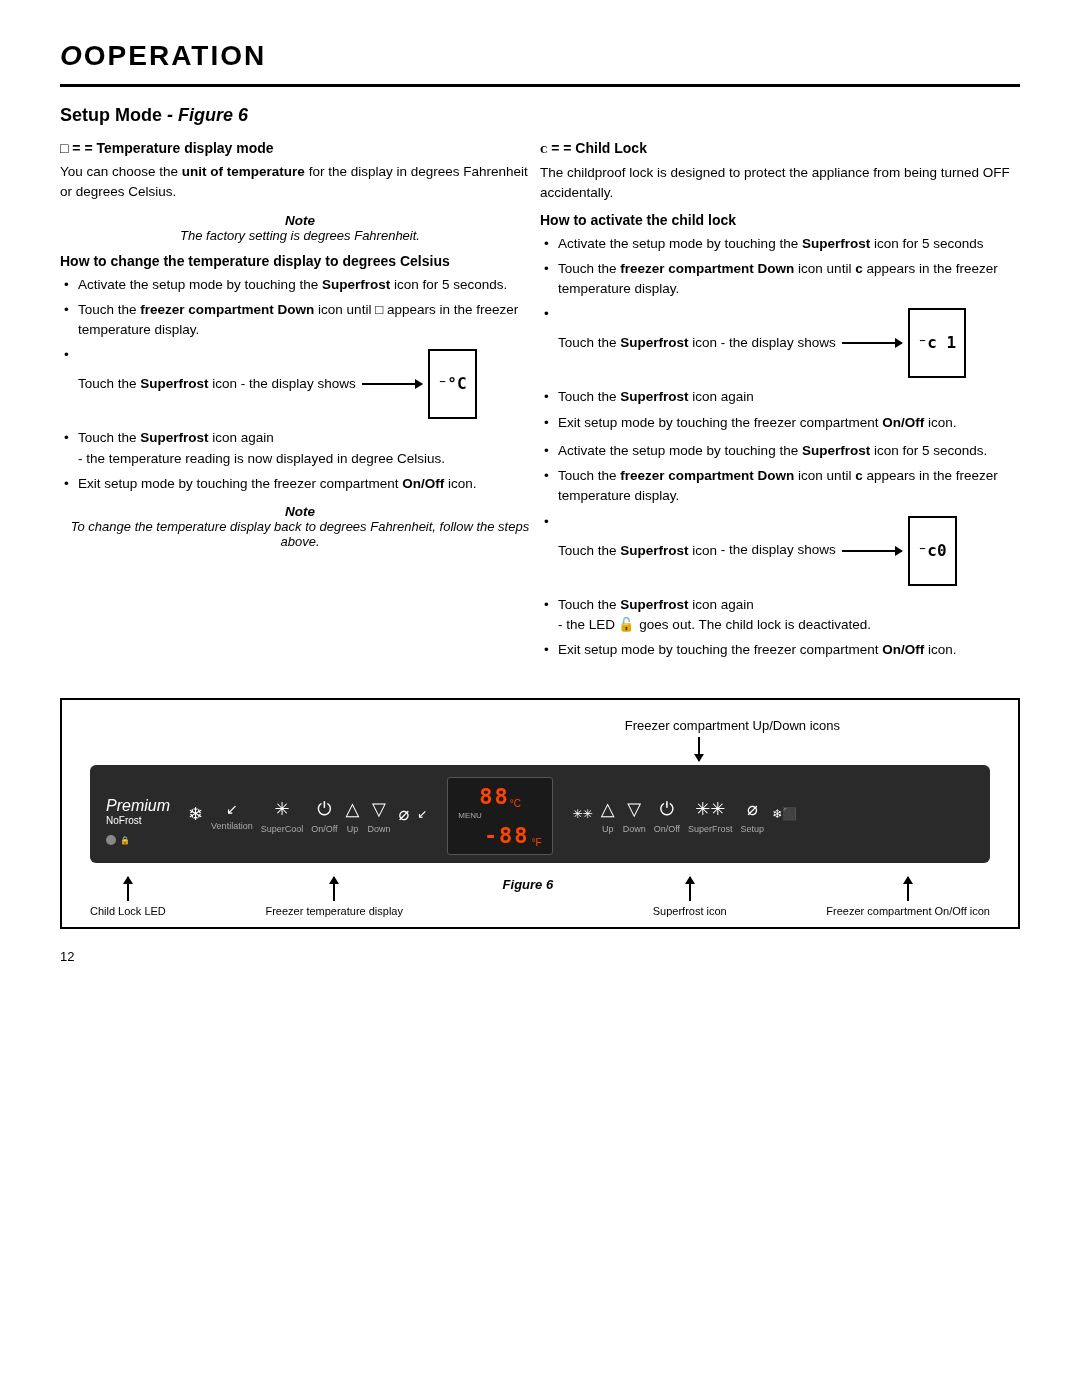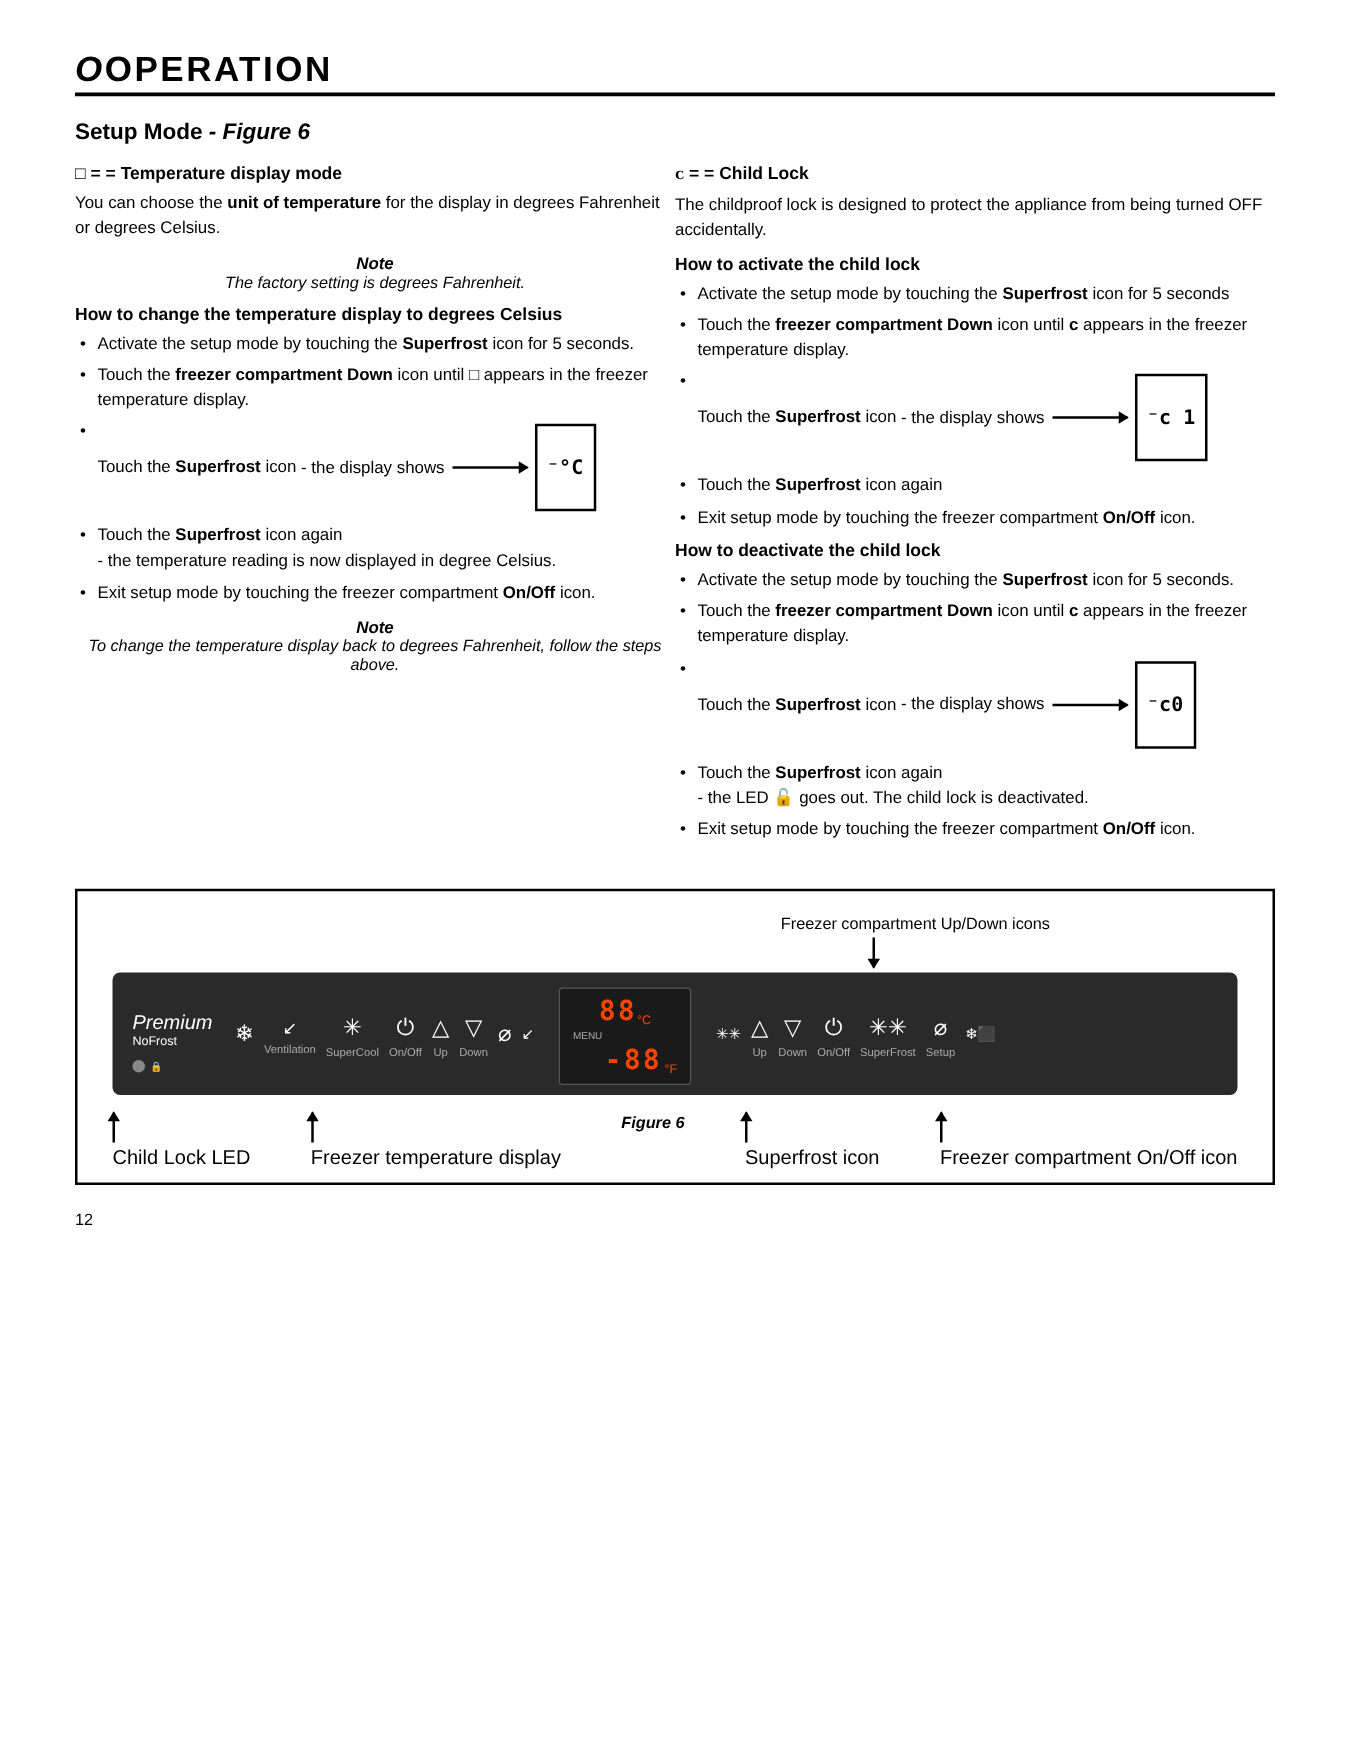--- a/index.html
+++ b/index.html
@@ -11,21 +11,21 @@
       width: 1080px;
       min-height: 1397px;
       padding: 40px 60px 40px 60px;
     }
     h1.page-title {
       font-size: 28px;
       font-weight: 900;
       letter-spacing: 2px;
       text-transform: uppercase;
       border-bottom: 3px solid #000;
-      padding-bottom: 2px;
+      padding-bottom: 12px;
       margin-bottom: 18px;
     }
     h1.page-title span.o-char {
       font-style: italic;
     }
     h2.section-title {
       font-size: 18px;
       font-weight: 900;
       margin-bottom: 14px;
     }
@@ -225,21 +225,22 @@
       display: flex;
       justify-content: space-between;
       align-items: flex-start;
       margin-top: 14px;
       padding: 0 10px;
       position: relative;
     }
     .anno-item {
       display: flex;
       flex-direction: column;
-      font-size: 16px;
+      align-items: center;
+      font-size: 11px;
       text-align: center;
     }
     .anno-arrow-up {
       width: 2px;
       background: #000;
       height: 24px;
       position: relative;
       display: inline-block;
       margin-bottom: 4px;
     }
@@ -327,21 +328,20 @@
           <span>- the display shows</span>
           <span class="arrow-line"></span>
           <span class="lcd-box">⁻c 1</span>
         </div>
       </li>
       <li>Touch the <strong>Superfrost</strong> icon again
       </li>
       <li>Exit setup mode by touching the freezer compartment <strong>On/Off</strong> icon.</li>
     </ul>
 
-    <h3 class="subsection">How to deactivate the child lock</h3>
 
     <ul class="bullet-list">
       <li>Activate the setup mode by touching the <strong>Superfrost</strong> icon for 5 seconds.</li>
       <li>Touch the <strong>freezer compartment Down</strong> icon until <strong>ᴄ</strong> appears in the freezer temperature display.</li>
       <li>Touch the <strong>Superfrost</strong> icon
         <div class="display-inline">
           <span>- the display shows</span>
           <span class="arrow-line"></span>
           <span class="lcd-box">⁻c0</span>
         </div>

